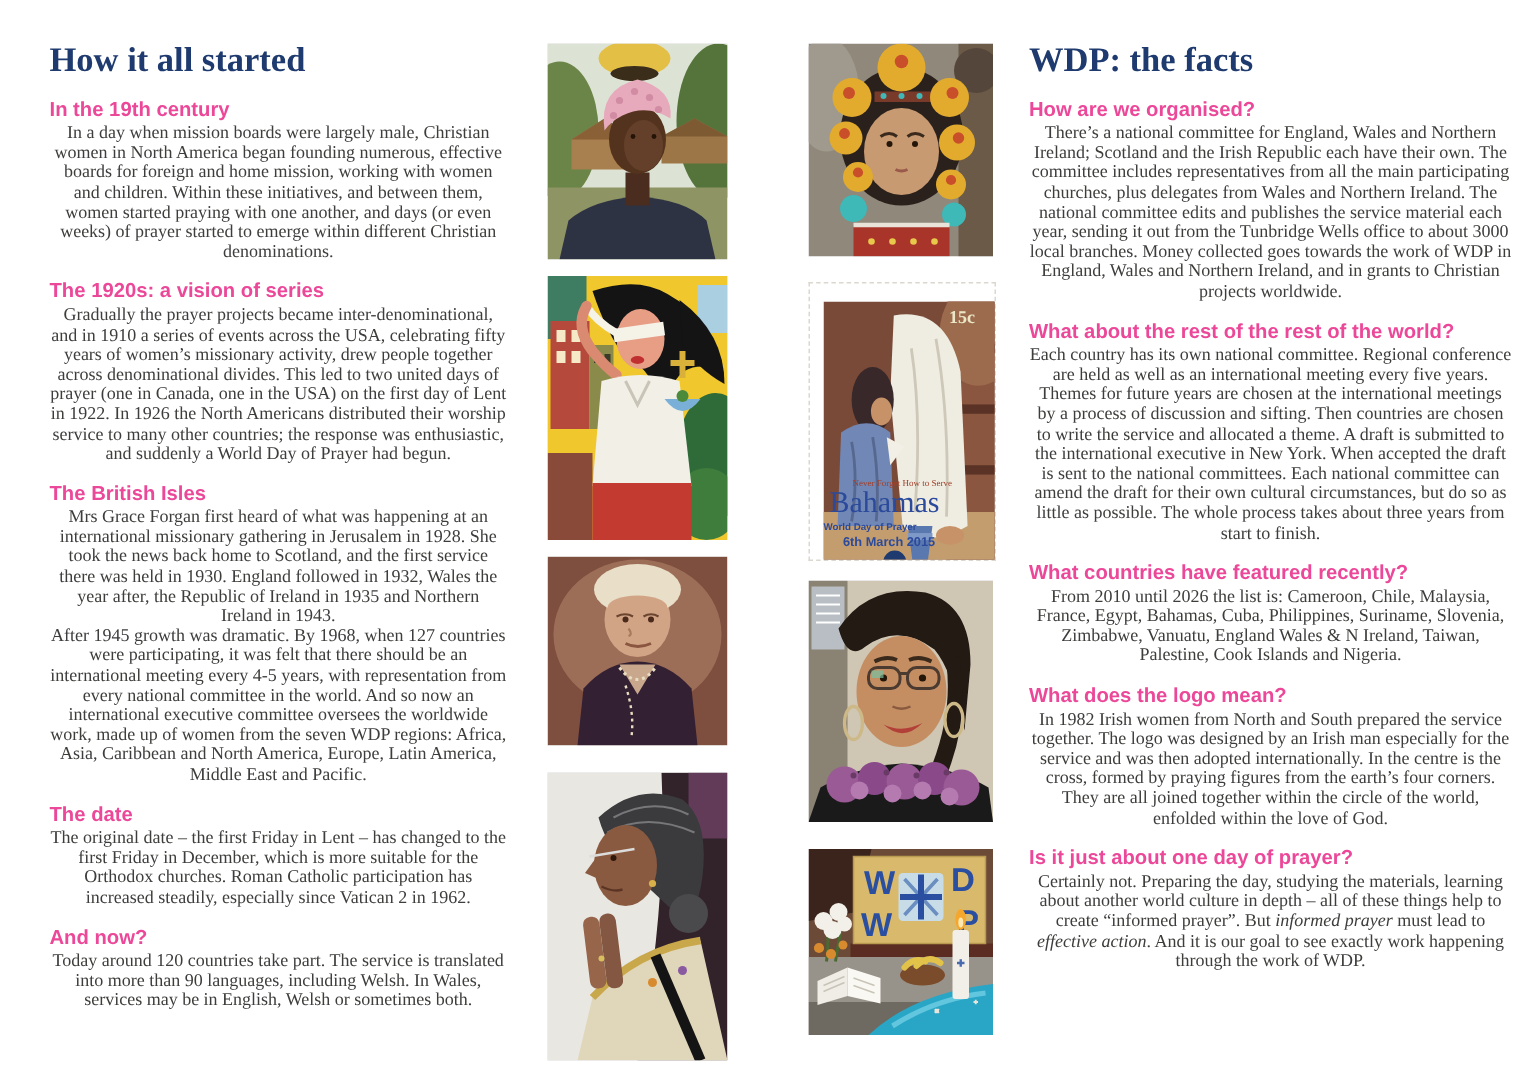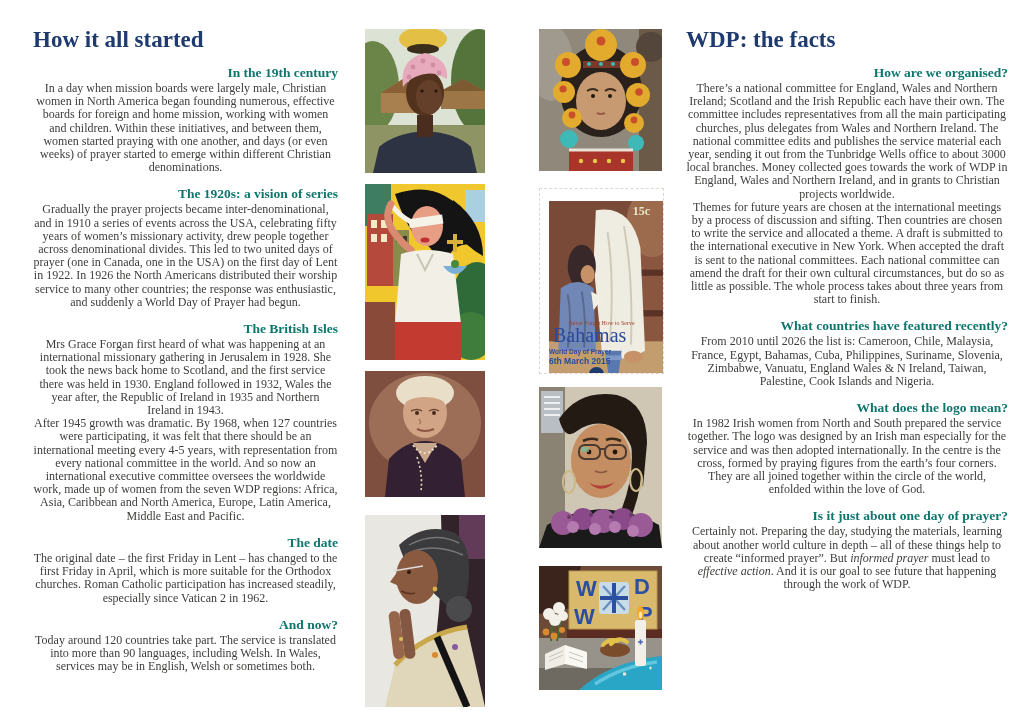--- a/index.html
+++ b/index.html
@@ -4,38 +4,38 @@
 <title>WDP Brochure</title>
 <style>
   html,body{margin:0;padding:0;background:#ffffff;}
   .page{position:relative;width:1024px;height:726px;background:#ffffff;overflow:hidden;
         font-family:"Liberation Serif",serif;}
   .col{position:absolute;top:27px;}
   .col-left{left:33px;width:305px;}
   .col-right{left:686px;width:322px;}
   h1.coltitle{margin:0;font-family:"Liberation Serif",serif;font-weight:600;
       font-size:23px;line-height:26px;color:#1e3a6e;}
-  .sec h2{margin:12px 0 2px 0;font-family:Liberation Serif, serif;font-weight:bold;
-      font-size:13.5px;line-height:15px;color:#0f766e;text-align:right;}
+  .sec h2{margin:12px 0 2px 0;font-family:Liberation Sans, sans-serif;font-weight:bold;
+      font-size:13.5px;line-height:15px;color:#ec4899;}
   .sec p{margin:0;font-size:12px;line-height:13.2px;color:#3d3d3b;text-align:center;}
   .sec p em{font-style:italic;font-family:Liberation Serif, serif;}
   figure.photo{position:absolute;margin:0;overflow:hidden;background:#ddd;}
   figure.photo svg{display:block;width:100%;height:100%;}
   
   figure.stamp{background:#ffffff;border:1px dashed #dcd8d0;}
   .stamp-art{position:absolute;left:9px;top:12px;width:105px;height:118px;}
   .stamp-denom{position:absolute;top:15px;right:13px;font-family:"Liberation Serif",serif;
       font-weight:bold;font-size:12px;color:#eae6c6;}
   .stamp-caption{position:absolute;top:131px;left:0;width:100%;text-align:center;
       font-family:"Liberation Serif",serif;font-size:6px;color:#a0402a;}
   .stamp-country{position:absolute;top:135px;left:13px;font-family:"Liberation Serif",serif;
       font-size:20px;line-height:22px;color:#2b4a9b;}
   .stamp-event{position:absolute;top:159px;left:9px;font-family:"Liberation Sans",sans-serif;
       font-weight:bold;font-size:6.5px;color:#2b4a9b;}
-  .stamp-date{position:absolute;top:167px;left:9px;font-family:"Liberation Sans",sans-serif;
+  .stamp-date{position:absolute;top:167px;left:22px;font-family:"Liberation Sans",sans-serif;
       font-weight:bold;font-size:8.5px;color:#2b4a9b;}
   .stamp-logo{position:absolute;right:5px;top:146px;width:32px;height:32px;}
 </style>
 </head>
 <body>
 
 <main class="page">
 
   <section class="col col-left">
     <h1 class="coltitle">How it all started</h1>
@@ -49,48 +49,52 @@
     </div>
     <div class="sec">
       <h2>The British Isles</h2>
       <p>Mrs Grace Forgan first heard of what was happening at an international missionary gathering in Jerusalem in 1928. She took the news back home to Scotland, and the first service there was held in 1930. England followed in 1932, Wales the year after, the Republic of Ireland in 1935 and Northern Ireland in 1943.</p>
     </div>
     <div class="sec">
       <p>After 1945 growth was dramatic. By 1968, when 127 countries were participating, it was felt that there should be an international meeting every 4-5 years, with representation from every national committee in the world. And so now an international executive committee oversees the worldwide work, made up of women from the seven WDP regions: Africa, Asia, Caribbean and North America, Europe, Latin America, Middle East and Pacific.</p>
     </div>
     <div class="sec">
       <h2>The date</h2>
-      <p>The original date – the first Friday in Lent – has changed to the first Friday in April, which is more suitable for the Orthodox churches. Roman Catholic participation has increased steadily, especially since Vatican 2 in 1962.</p>
+      <p>The original date – the first Friday in Lent – has changed to the first Friday in December, which is more suitable for the Orthodox churches. Roman Catholic participation has increased steadily, especially since Vatican 2 in 1962.</p>
     </div>
     <div class="sec">
       <h2>And now?</h2>
       <p>Today around 120 countries take part. The service is translated into more than 90 languages, including Welsh. In Wales, services may be in English, Welsh or sometimes both.</p>
     </div>
   </section>
 
   <section class="col col-right">
     <h1 class="coltitle">WDP: the facts</h1>
     <div class="sec">
       <h2>How are we organised?</h2>
       <p>There’s a national committee for England, Wales and Northern Ireland; Scotland and the Irish Republic each have their own. The committee includes representatives from all the main participating churches, plus delegates from Wales and Northern Ireland. The national committee edits and publishes the service material each year, sending it out from the Tunbridge Wells office to about 3000 local branches. Money collected goes towards the work of WDP in England, Wales and Northern Ireland, and in grants to Christian projects worldwide.</p>
     </div>
     <div class="sec">
+      <h2>What about the rest of the rest of the world?</h2>
+      <p>Each country has its own national committee. Regional conference are held as well as an international meeting every five years.</p>
+    </div>
+    <div class="sec">
       <p>Themes for future years are chosen at the international meetings by a process of discussion and sifting. Then countries are chosen to write the service and allocated a theme. A draft is submitted to the international executive in New York. When accepted the draft is sent to the national committees. Each national committee can amend the draft for their own cultural circumstances, but do so as little as possible. The whole process takes about three years from start to finish.</p>
     </div>
     <div class="sec">
       <h2>What countries have featured recently?</h2>
       <p>From 2010 until 2026 the list is: Cameroon, Chile, Malaysia, France, Egypt, Bahamas, Cuba, Philippines, Suriname, Slovenia, Zimbabwe, Vanuatu, England Wales &amp; N Ireland, Taiwan, Palestine, Cook Islands and Nigeria.</p>
     </div>
     <div class="sec">
       <h2>What does the logo mean?</h2>
       <p>In 1982 Irish women from North and South prepared the service together. The logo was designed by an Irish man especially for the service and was then adopted internationally. In the centre is the cross, formed by praying figures from the earth’s four corners. They are all joined together within the circle of the world, enfolded within the love of God.</p>
     </div>
     <div class="sec">
       <h2>Is it just about one day of prayer?</h2>
-      <p><span>Certainly not. Preparing the day, studying the materials, learning about another world culture in depth – all of these things help to create “informed prayer”. But </span><em>informed prayer</em><span> must lead to </span><em>effective action</em><span>. And it is our goal to see future that happening through the work of WDP.</span></p>
+      <p><span>Certainly not. Preparing the day, studying the materials, learning about another world culture in depth – all of these things help to create “informed prayer”. But </span><em>informed prayer</em><span> must lead to </span><em>effective action</em><span>. And it is our goal to see exactly work happening through the work of WDP.</span></p>
     </div>
   </section>
 
   <figure class="photo" style="left:365px;top:29px;width:120px;height:144px">
     <svg viewBox="0 0 120 144" preserveAspectRatio="none">
       <rect width="120" height="144" fill="#dde3d4"></rect>
       <ellipse cx="8" cy="58" rx="26" ry="46" fill="#6b8447"></ellipse>
       <ellipse cx="114" cy="52" rx="28" ry="52" fill="#55743c"></ellipse>
       <polygon points="16,64 38,50 60,64 60,84 16,84" fill="#a87f4e"></polygon>
       <polygon points="16,64 38,50 60,64" fill="#8a6137"></polygon>

